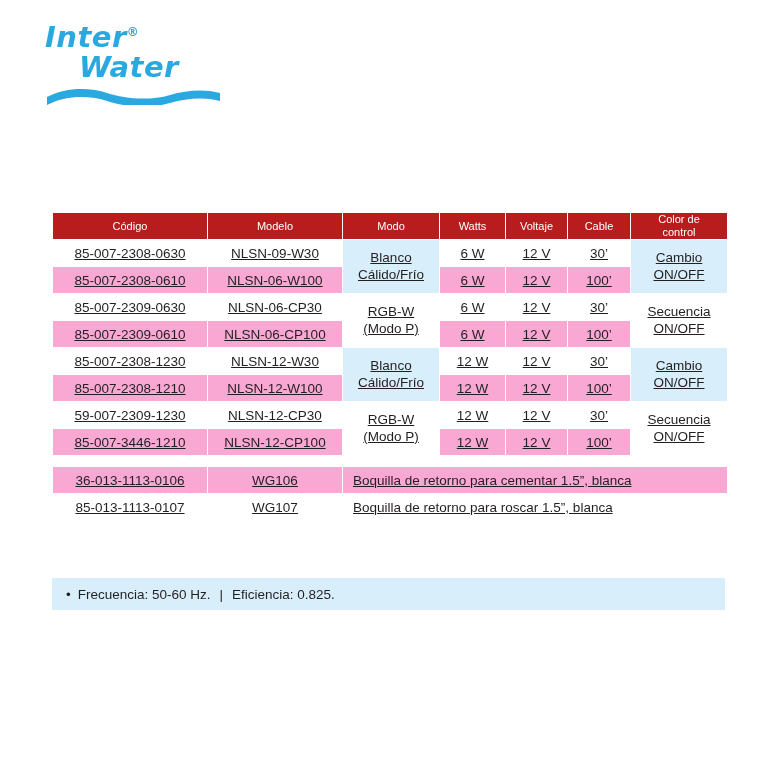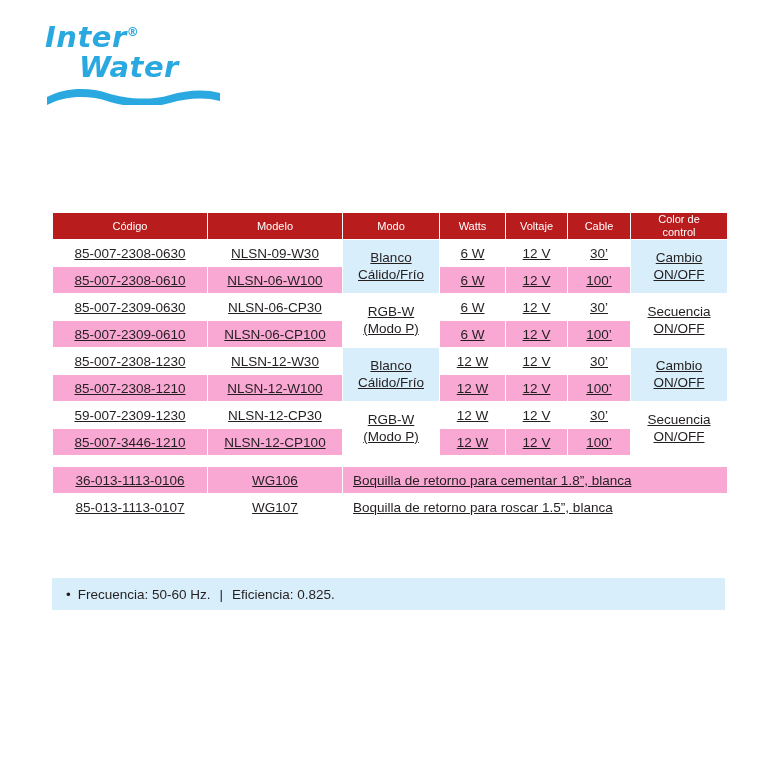--- a/index.html
+++ b/index.html
@@ -262,21 +262,21 @@
       <td>100’</td>
     </tr>
 
     <tr>
       <td class="white" colspan="7" style="height:10px;border:none;background:#ffffff;"></td>
     </tr>
 
     <tr class="alt">
       <td>36-013-1113-0106</td>
       <td>WG106</td>
-      <td class="accessory-desc" colspan="5">Boquilla de retorno para cementar 1.8”, blanca</td>
+      <td class="accessory-desc" colspan="5">Boquilla de retorno para cementar 1.5”, blanca</td>
     </tr>
 
     <tr>
       <td class="white">85-013-1113-0107</td>
       <td class="white">WG107</td>
       <td class="white accessory-desc" colspan="5">Boquilla de retorno para roscar 1.5”, blanca</td>
     </tr>
   </tbody>
 </table>
 

